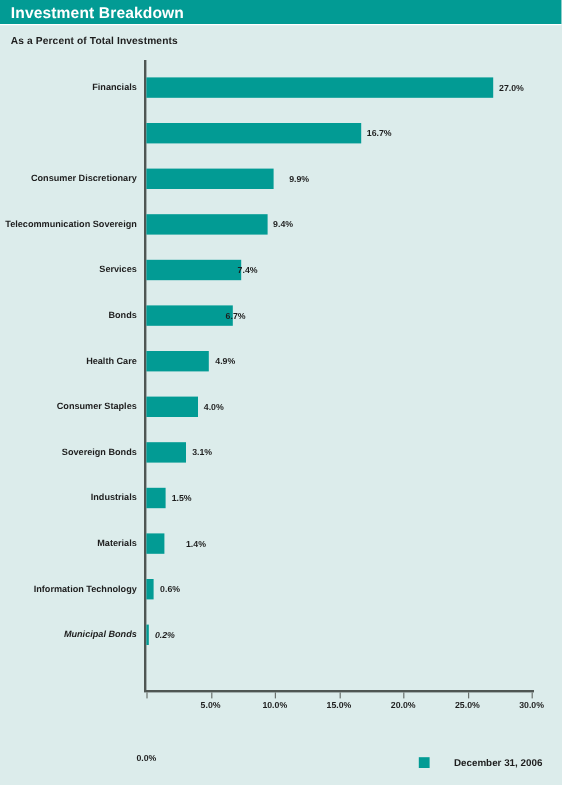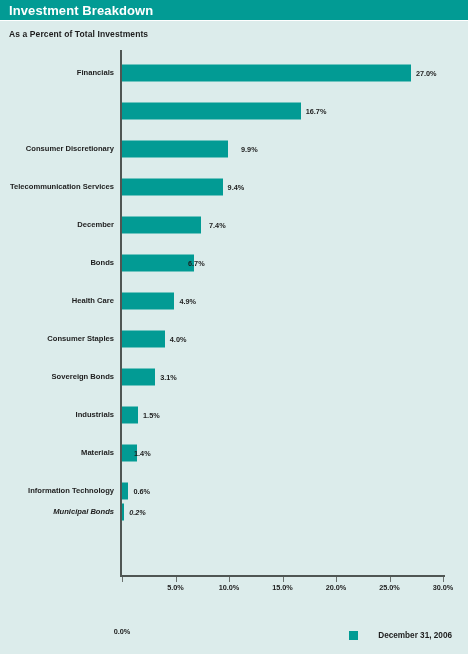--- a/index.html
+++ b/index.html
@@ -176,28 +176,28 @@
       <div class="row" style="top: 42px;">
         <div class="bar" style="width: 178.69px; background: rgb(2, 155, 148);"></div>
         <div class="bar-value" style="left: 183.69px;">16.7%</div>
       </div>
       <div class="row" style="top: 80px;">
         <div class="cat-label">Consumer Discretionary</div>
         <div class="bar" style="width: 105.93px; background: rgb(2, 155, 148);"></div>
         <div class="bar-value" style="left: 119px;">9.9%</div>
       </div>
       <div class="row" style="top: 118px;">
-        <div class="cat-label">Telecommunication Services</div>
+        <div class="cat-label">Telecommunication Sovereign</div>
         <div class="bar" style="width: 100.58px; background: rgb(2, 155, 148);"></div>
         <div class="bar-value" style="left: 105.58px;">9.4%</div>
       </div>
       <div class="row" style="top: 156px;">
-        <div class="cat-label">December</div>
+        <div class="cat-label">Services</div>
         <div class="bar" style="width: 79.18px; background: rgb(2, 155, 148);"></div>
-        <div class="bar-value" style="left: 87px;">7.4%</div>
+        <div class="bar-value" style="left: 76px;">7.4%</div>
       </div>
       <div class="row" style="top: 194px;">
         <div class="cat-label">Bonds</div>
         <div class="bar" style="width: 71.69px; background: rgb(2, 155, 148);"></div>
         <div class="bar-value" style="left: 66px;">6.7%</div>
       </div>
       <div class="row" style="top: 232px;">
         <div class="cat-label">Health Care</div>
         <div class="bar" style="width: 52.43px; background: rgb(2, 155, 148);"></div>
         <div class="bar-value" style="left: 57.43px;">4.9%</div>
@@ -213,28 +213,28 @@
         <div class="bar-value" style="left: 38.17px;">3.1%</div>
       </div>
       <div class="row" style="top: 346px;">
         <div class="cat-label">Industrials</div>
         <div class="bar" style="width: 16.05px; background: rgb(2, 155, 148);"></div>
         <div class="bar-value" style="left: 21.05px;">1.5%</div>
       </div>
       <div class="row" style="top: 384px;">
         <div class="cat-label">Materials</div>
         <div class="bar" style="width: 14.98px; background: rgb(2, 155, 148);"></div>
-        <div class="bar-value" style="left: 12px;">1.4%</div>
+        <div class="bar-value" style="left: 33px;">1.4%</div>
       </div>
       <div class="row" style="top: 422px;">
         <div class="cat-label">Information Technology</div>
         <div class="bar" style="width: 6.42px; background: rgb(2, 155, 148);"></div>
         <div class="bar-value" style="left: 11.42px;">0.6%</div>
       </div>
-      <div class="row" style="top: 443px; font-style: italic;">
+      <div class="row" style="top: 460px; font-style: italic;">
         <div class="cat-label">Municipal Bonds</div>
         <div class="bar" style="width: 2.14px; background: rgb(2, 155, 148);"></div>
         <div class="bar-value" style="left: 7.14px;">0.2%</div>
       </div>
     </div>
 <div class="tick" style="left: 122px;"></div>
     <div class="tick-label" style="left: 122px; margin-top: 44px;">0.0%</div>
     <div class="tick" style="left: 175.5px;"></div>
     <div class="tick-label" style="left: 175.5px;">5.0%</div>
     <div class="tick" style="left: 229px;"></div>

